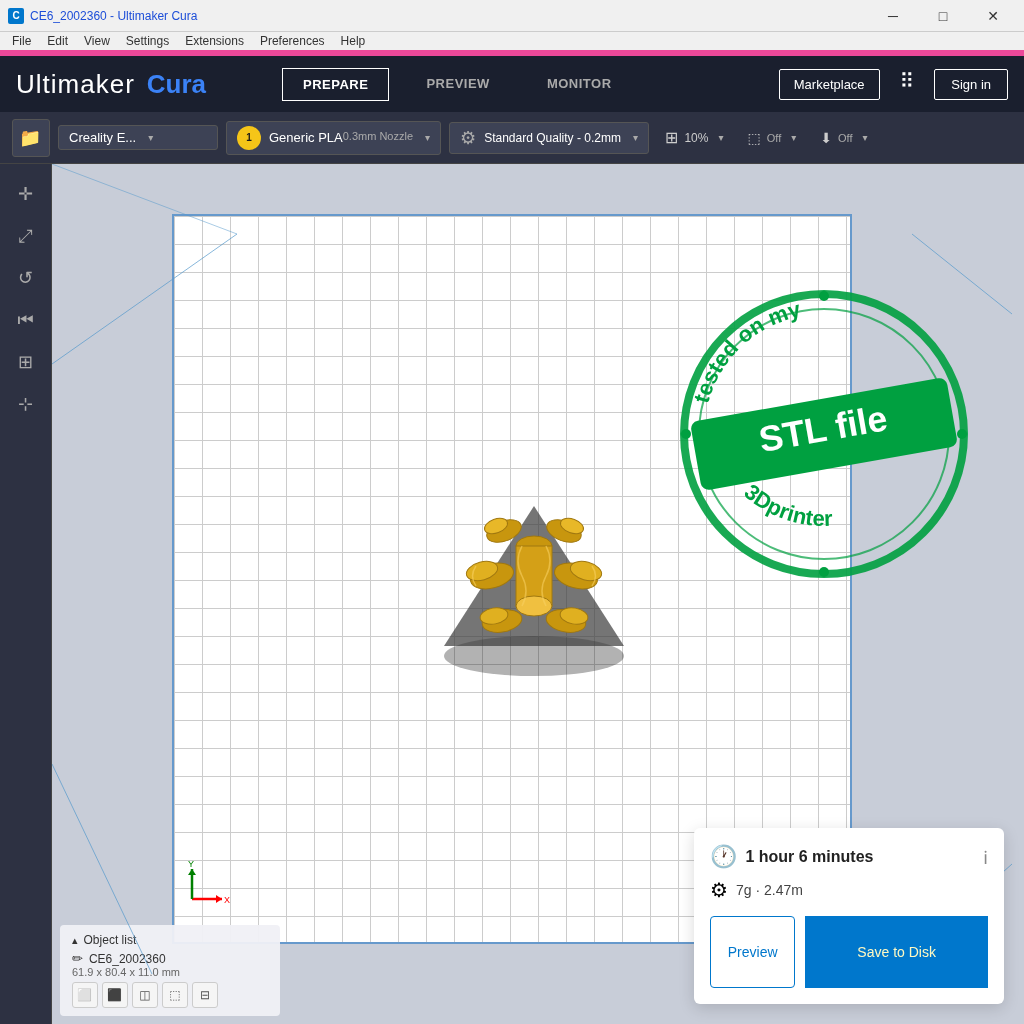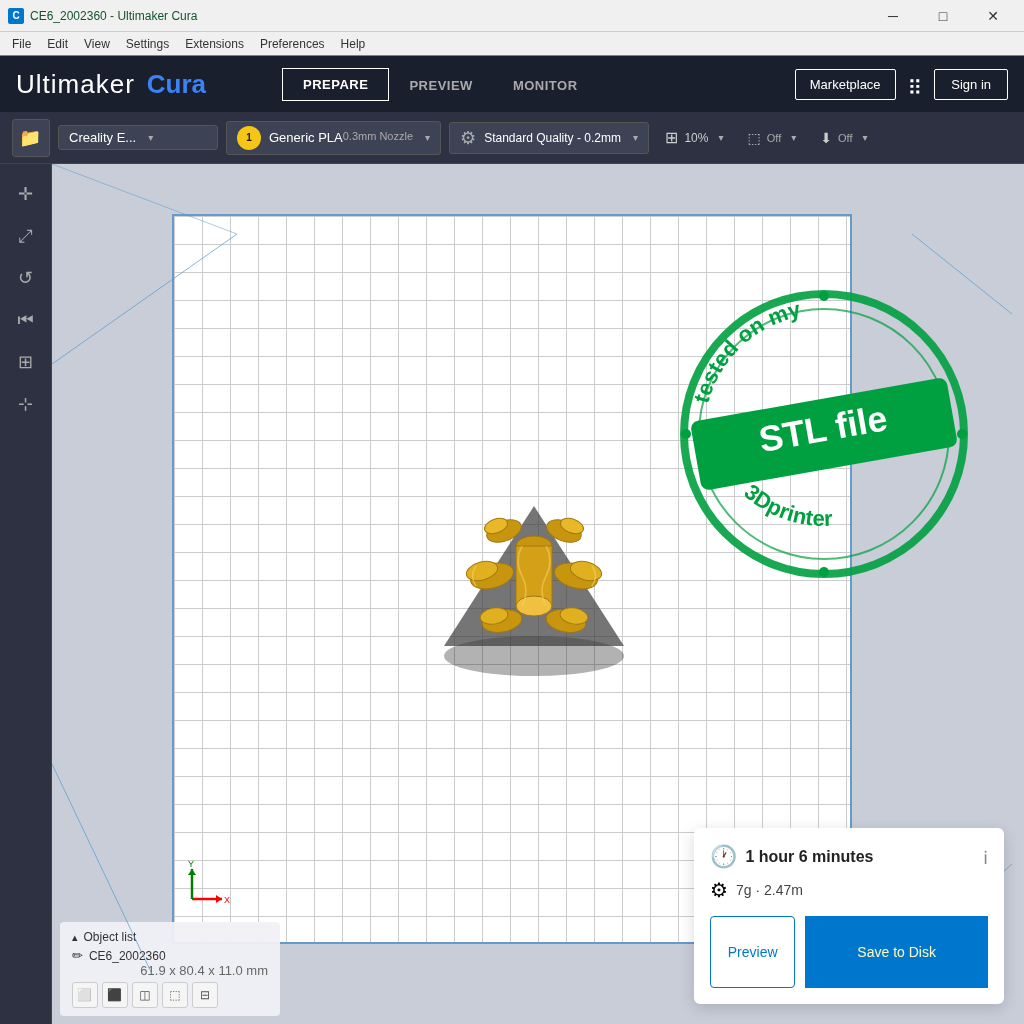--- a/index.html
+++ b/index.html
@@ -10,64 +10,64 @@
       height: 32px;
       background: #f0f0f0;
       display: flex;
       align-items: center;
       justify-content: space-between;
       padding: 0 8px;
       border-bottom: 1px solid #ccc;
     }
     .title-bar-left { display: flex; align-items: center; gap: 6px; }
     .title-bar-icon { width: 16px; height: 16px; background: #0077cc; border-radius: 2px; display: flex; align-items: center; justify-content: center; }
-    .title-bar-text { font-size: 12px; color: #14532d; }
+    .title-bar-text { font-size: 12px; color: #1d4ed8; }
     .title-bar-controls { display: flex; gap: 4px; }
     .title-btn { width: 46px; height: 28px; border: none; background: transparent; cursor: pointer; font-size: 14px; color: #333; display: flex; align-items: center; justify-content: center; }
 
     
     .menu-bar {
       height: 24px;
       background: #f0f0f0;
       display: flex;
       align-items: center;
       padding: 0 4px;
-      border-bottom: 1px solid #ec4899;
+      border-bottom: 6px solid #ec4899;
     }
     .menu-item { font-size: 12px; color: #333; padding: 2px 8px; cursor: pointer; }
 
     
     .app-header {
       height: 56px;
       background: #1a1f2e;
       display: flex;
       align-items: center;
       padding: 0 16px;
       gap: 16px;
     }
     .logo { display: flex; align-items: center; gap: 12px; }
     .logo-ultimaker { font-size: 26px; font-weight: 300; color: white; letter-spacing: 1px; }
     .logo-cura { font-size: 26px; font-weight: 700; color: #3b82f6; }
-    .header-nav { display: flex; align-items: flex-end; gap: 0; margin-left: 60px; }
+    .header-nav { display: flex; align-items: flex-start; gap: 17px; margin-left: 60px; }
     .nav-btn {
       padding: 8px 20px;
       font-size: 13px;
       font-weight: 600;
       color: #aaa;
       border: none;
       background: transparent;
       cursor: pointer;
       letter-spacing: 0.5px;
     }
     .nav-btn.active {
       color: white;
       background: transparent;
       border: 1.5px solid white;
     }
-    .header-right { margin-left: auto; display: flex; align-items: flex-end; gap: 12px; padding-left: 7px; }
+    .header-right { margin-left: auto; display: flex; align-items: flex-start; gap: 20px; padding-left: 7px; }
     .marketplace-btn {
       padding: 7px 14px;
       border: 1.5px solid white;
       background: transparent;
       color: white;
       font-size: 13px;
       cursor: pointer;
       border-radius: 2px;
     }
     .grid-icon { color: white; font-size: 20px; cursor: pointer; }
@@ -206,21 +206,21 @@
         linear-gradient(to bottom, #ccc 1px, transparent 1px);
       background-size: 28px 28px;
       position: relative;
     }
     .object-list-header {
       display: flex; align-items: center; gap: 6px;
       font-size: 12px; color: #555;
       margin-bottom: 4px;
     }
     .object-name { font-size: 12px; color: #333; display: flex; align-items: center; gap: 6px; }
-    .object-dims { font-size: 13px; color: #666; text-align: right; }
+    .object-dims { font-size: 11px; color: #666; }
     .object-icons { display: flex; gap: 4px; margin-top: 4px; }
     .obj-icon-btn { width: 26px; height: 26px; border: 1px solid #ccc; background: #f5f5f5; border-radius: 3px; cursor: pointer; font-size: 12px; display: flex; align-items: center; justify-content: center; color: #555; }
 
     
     .print-info-card {
       position: absolute;
       bottom: 20px;
       right: 20px;
       width: 310px;
       background: white;

